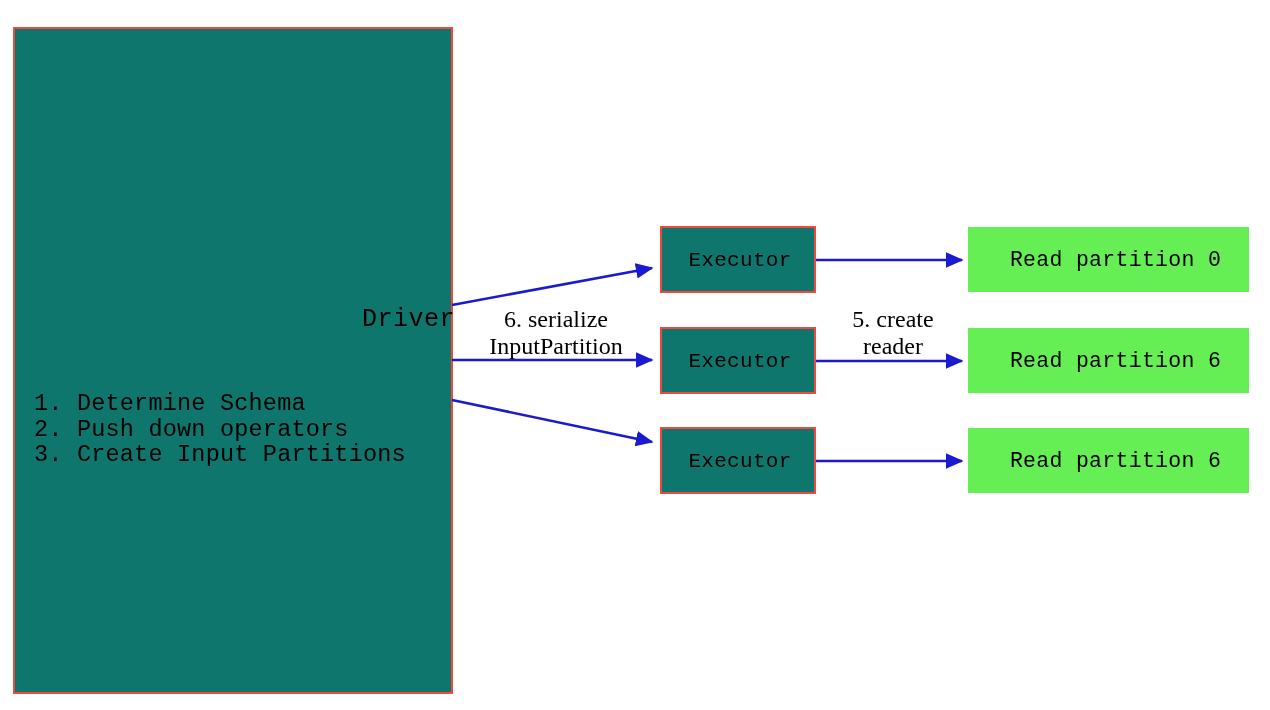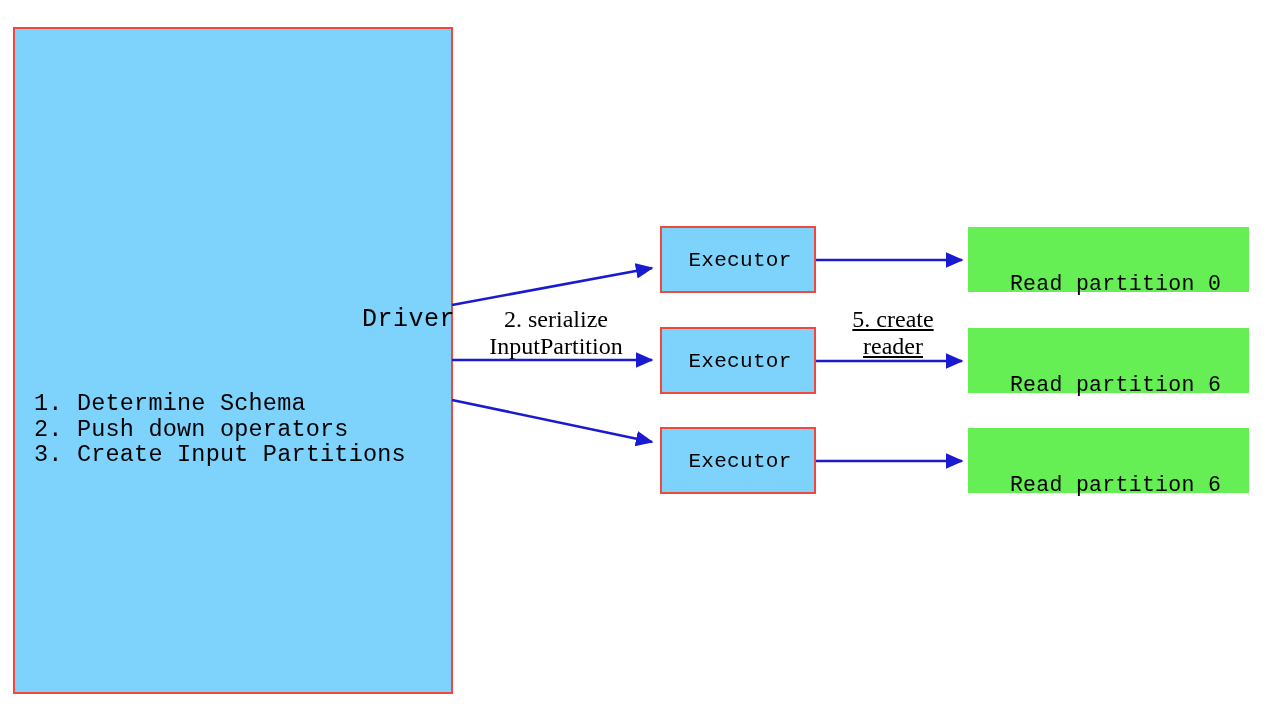--- a/index.html
+++ b/index.html
@@ -24,21 +24,21 @@
     top: 0;
     width: 1270px;
     height: 710px;
   }
   .box {
     position: absolute;
     box-sizing: border-box;
   }
   .red-box {
     border: 2px solid #f0483c;
-    background: #7dd3fc;
+    background: #0f766e;
   }
   .green-box {
     background: #66ee55;
     border: none;
   }
   .mono-text {
     font-family: "Liberation Mono", "DejaVu Sans Mono", monospace;
     color: #000000;
     white-space: pre;
   }
@@ -100,36 +100,34 @@
   #part-box-2 { top: 428px; }
   .part-label {
     position: absolute;
     left: 0;
     top: 50%;
     transform: translateY(-50%);
     width: 295px;
     text-align: center;
     font-size: 21.5px;
     letter-spacing: 0.3px;
-    margin-top: 24px;
   }
   #label-serialize {
     position: absolute;
     left: 458px;
     top: 306px;
     width: 196px;
     font-size: 24px;
   }
   #label-create-reader {
     position: absolute;
     left: 818px;
     top: 306px;
     width: 150px;
     font-size: 24px;
-    text-decoration: underline;
   }
 </style>
 </head>
 <body>
 
 <div id="canvas">
 
   <div class="box red-box" id="driver-box">
     <div class="mono-text" id="driver-title">Driver</div>
     <div class="mono-text" id="driver-steps">1. Determine Schema
@@ -166,18 +164,18 @@
     <g stroke="#1a1ad0" stroke-width="2.6" fill="none" marker-end="url(#arrowhead)">
       <line x1="452" y1="305" x2="652" y2="268"></line>
       <line x1="452" y1="360" x2="652" y2="360"></line>
       <line x1="452" y1="400" x2="652" y2="442"></line>
       <line x1="816" y1="260" x2="962" y2="260"></line>
       <line x1="816" y1="361" x2="962" y2="361"></line>
       <line x1="816" y1="461" x2="962" y2="461"></line>
     </g>
   </svg>
 
-  <div class="serif-text" id="label-serialize">2. serialize
+  <div class="serif-text" id="label-serialize">6. serialize
 InputPartition</div>
   <div class="serif-text" id="label-create-reader">5. create
 reader</div>
 
 </div>
 
 </body></html>

